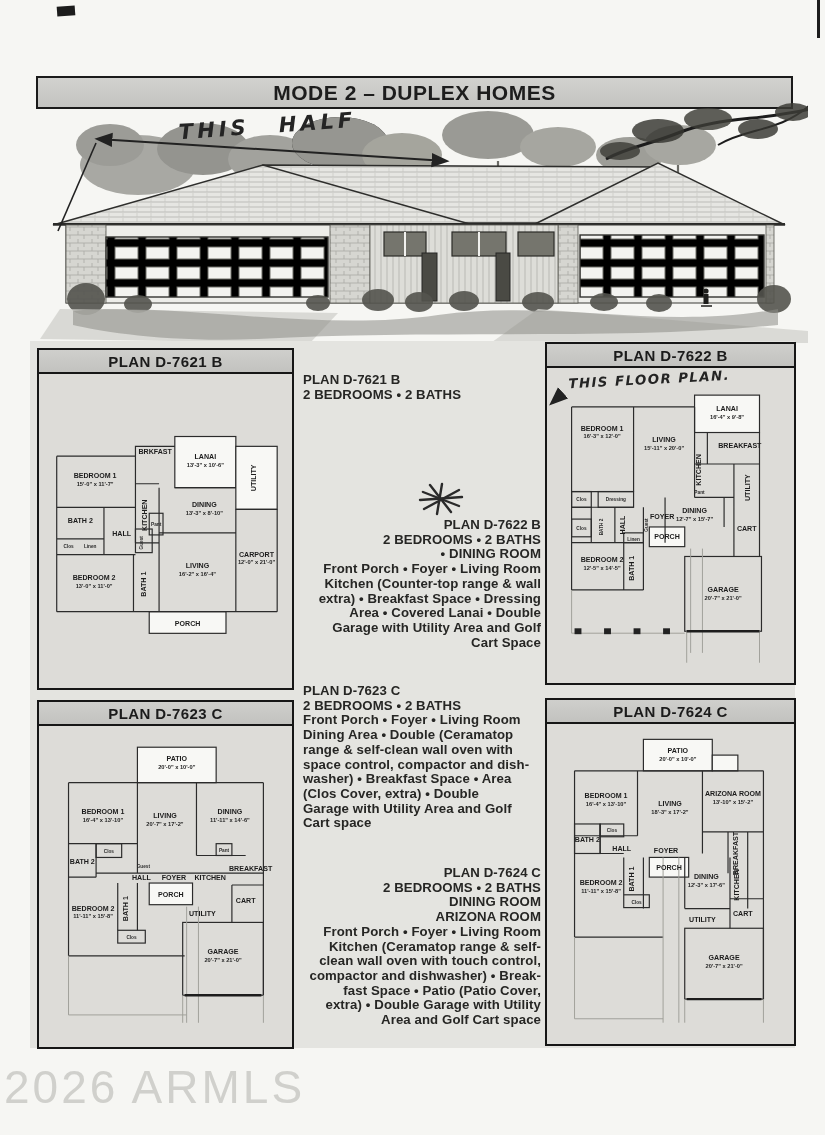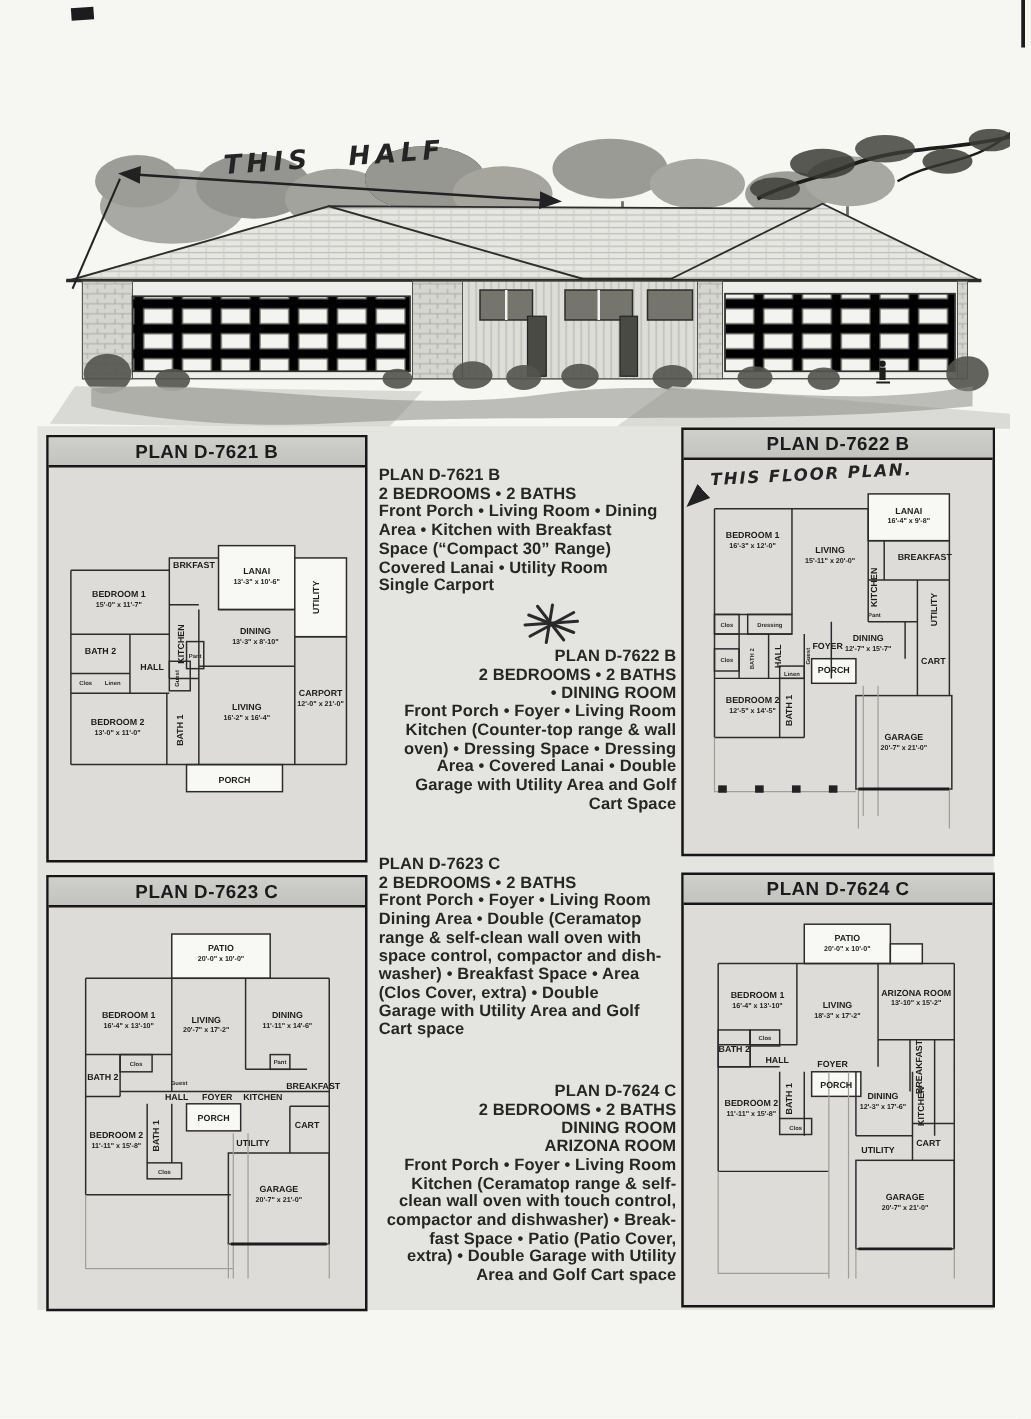--- a/index.html
+++ b/index.html
@@ -35,20 +35,23 @@
   .hand{font-family:"DejaVu Sans",sans-serif;font-style:italic;font-weight:bold;fill:#242424;}
 </style>
 </head>
 <body>
 
 <div class="page">
 
   <div class="artifact" style="left:57px;top:6px;width:18px;height:10px;transform:rotate(-4deg);"></div>
   <div class="artifact" style="left:817px;top:0;width:3px;height:38px;"></div>
 
+  <div class="title-bar">
+    <span>MODE 2 – DUPLEX HOMES</span>
+  </div>
 
   <div class="illustration">
     <svg width="790" height="240" viewBox="0 0 790 240">
       <defs>
         <pattern id="shingle" patternUnits="userSpaceOnUse" width="14" height="5">
           <rect width="14" height="5" fill="#e6e6e2"></rect>
           <line x1="0" y1="4" x2="14" y2="4" stroke="#bdbdb8" stroke-width="1"></line>
           <line x1="7" y1="0" x2="7" y2="4" stroke="#c6c6c1" stroke-width="0.7"></line>
         </pattern>
         <pattern id="siding" patternUnits="userSpaceOnUse" width="6" height="8">
@@ -339,27 +342,20 @@
         <text class="dims" x="180" y="246">20'-7" x 21'-0"</text>
       </svg>
     </div>
   </section>
 
   <div class="desc" style="left:303px;top:373px;width:238px;">
     <div>
         <div>PLAN D-7621 B</div>
         <div>2 BEDROOMS • 2 BATHS</div>
       </div>
-    <div>
-        <div>Front Porch • Living Room • Dining</div>
-        <div>Area • Kitchen with Breakfast</div>
-        <div>Space (“Compact 30” Range)</div>
-        <div>Covered Lanai • Utility Room</div>
-        <div>Single Carport</div>
-      </div>
   </div>
 
   <div class="star" style="left:418px;top:482px;">
     <svg width="46" height="34" viewBox="0 0 46 34">
       <g stroke="#2a2a2a" stroke-width="2.4" stroke-linecap="round">
         <line x1="24" y1="2" x2="19" y2="32"></line>
         <line x1="5" y1="10" x2="41" y2="24"></line>
         <line x1="41" y1="8" x2="6" y2="27"></line>
         <line x1="12" y1="3" x2="33" y2="30"></line>
         <line x1="2" y1="18" x2="44" y2="15"></line>
@@ -369,21 +365,21 @@
 
   <div class="desc right" style="left:300px;top:518px;width:241px;">
     <div>
         <div>PLAN D-7622 B</div>
         <div>2 BEDROOMS • 2 BATHS</div>
         <div>• DINING ROOM</div>
       </div>
     <div>
         <div>Front Porch • Foyer • Living Room</div>
         <div>Kitchen (Counter-top range &amp; wall</div>
-        <div>oven) • Dressing Space • Dressing</div>
+        <div>extra) • Breakfast Space • Dressing</div>
         <div>Area • Covered Lanai • Double</div>
         <div>Garage with Utility Area and Golf</div>
         <div>Cart Space</div>
       </div>
   </div>
 
   <div class="desc" style="left:303px;top:684px;width:238px;">
     <div>
         <div>PLAN D-7623 C</div>
         <div>2 BEDROOMS • 2 BATHS</div>
@@ -411,14 +407,15 @@
         <div>Front Porch • Foyer • Living Room</div>
         <div>Kitchen (Ceramatop range &amp; self-</div>
         <div>clean wall oven with touch control,</div>
         <div>compactor and dishwasher) • Break-</div>
         <div>fast Space • Patio (Patio Cover,</div>
         <div>extra) • Double Garage with Utility</div>
         <div>Area and Golf Cart space</div>
       </div>
   </div>
 
+  <div class="watermark">2026 ARMLS</div>
 
 </div>
 
 </body></html>

